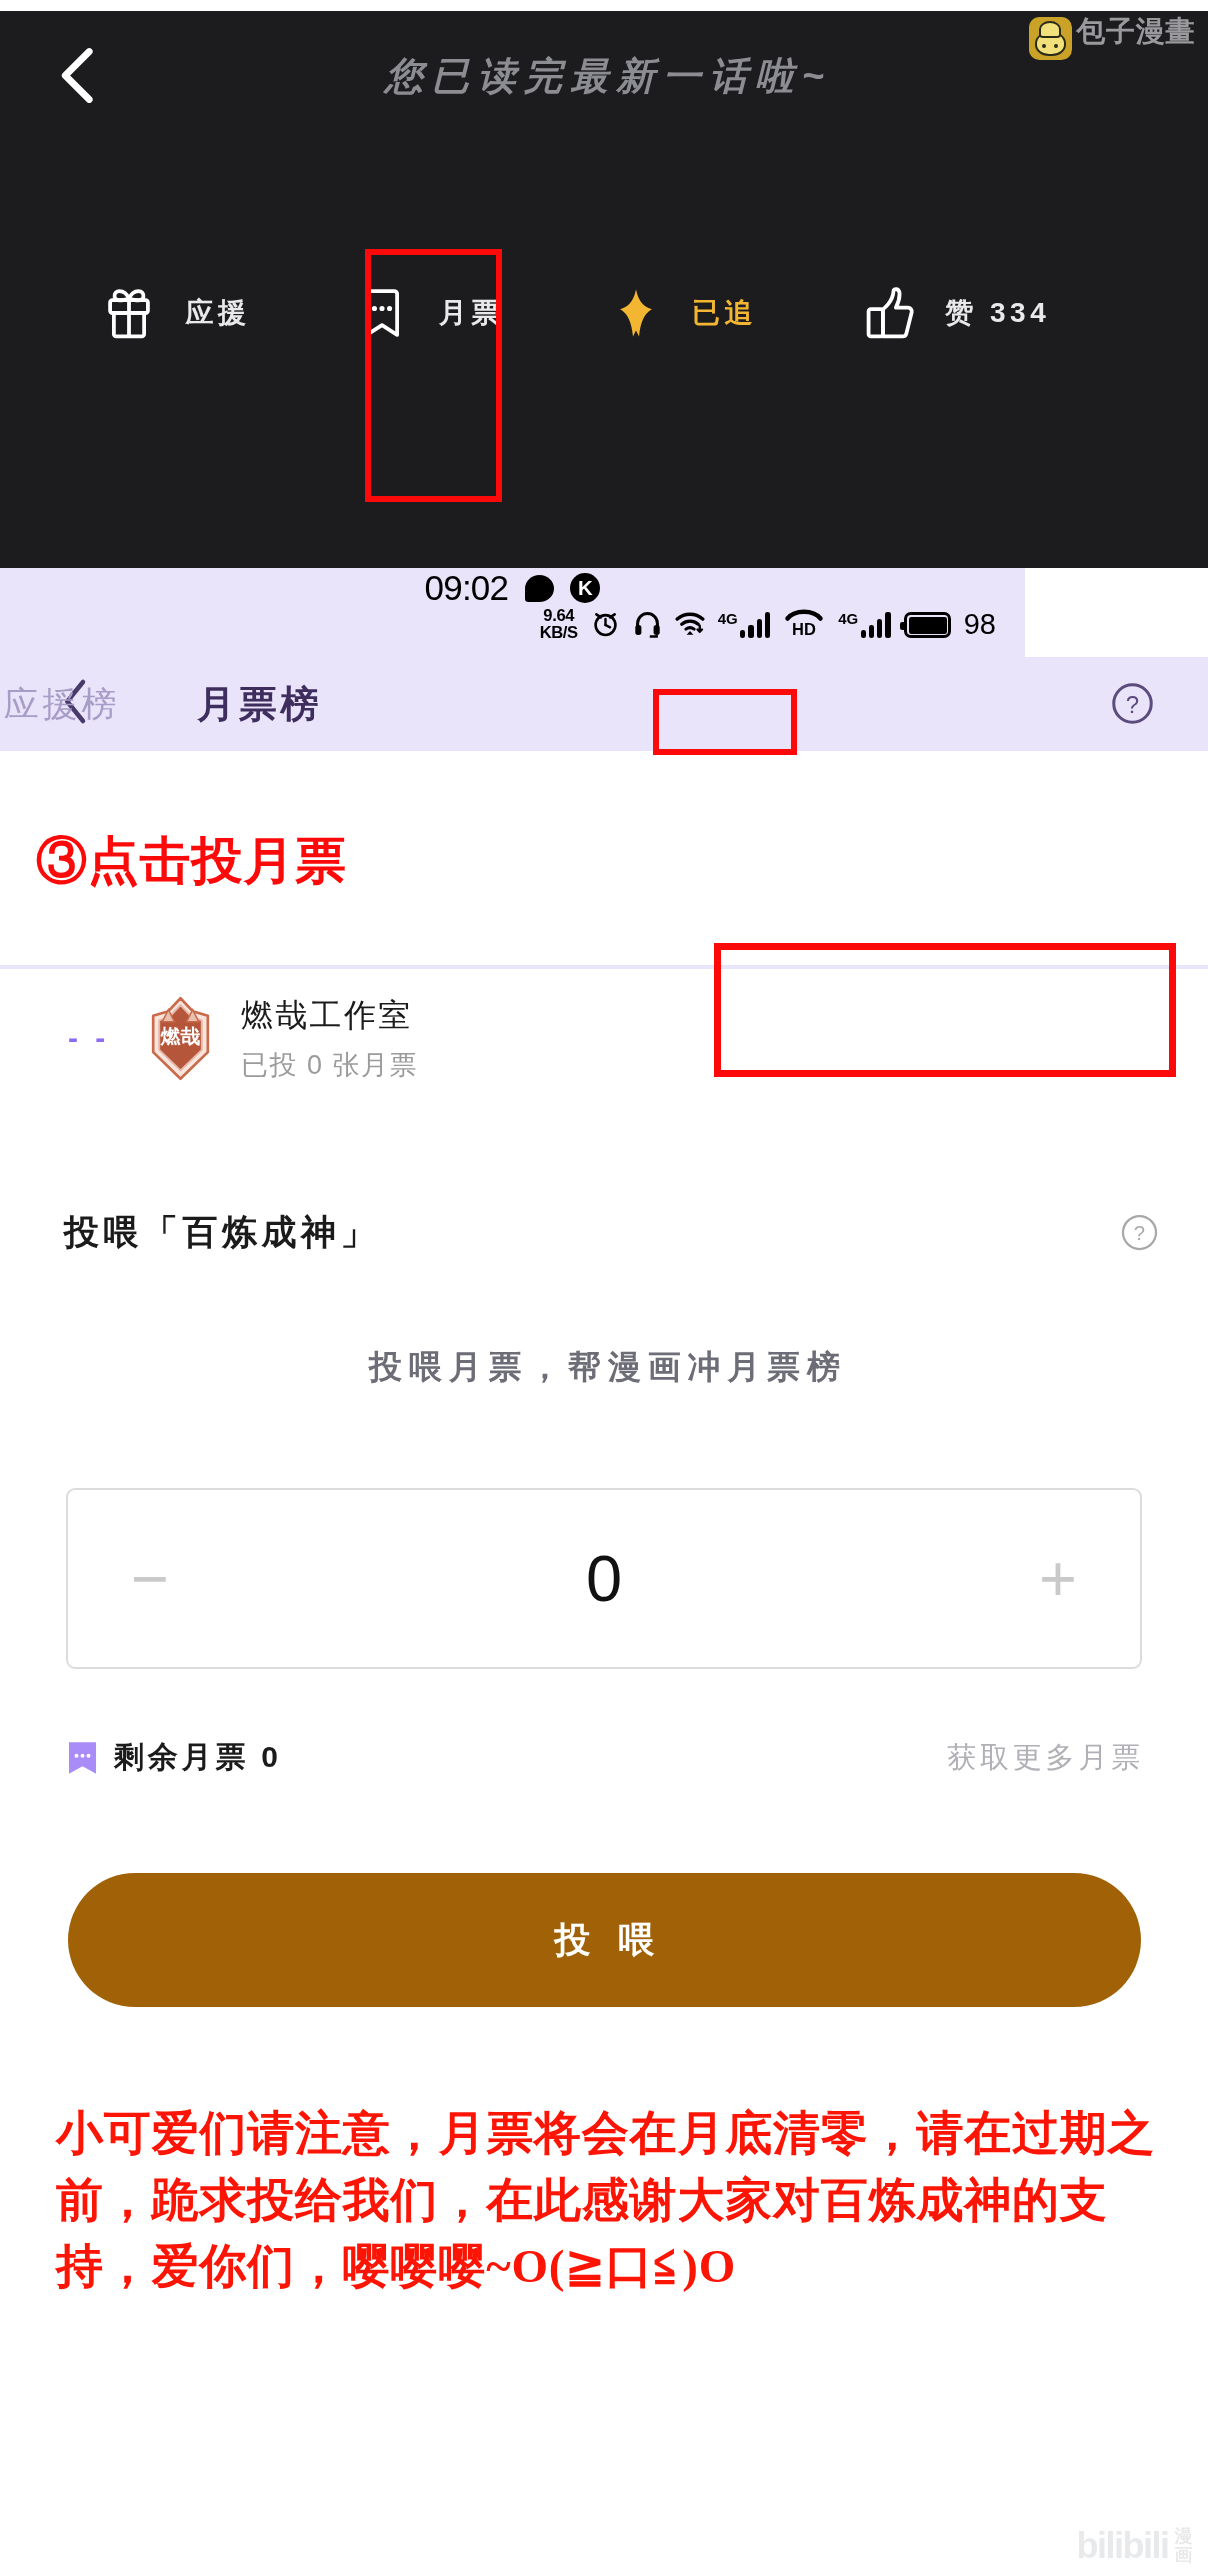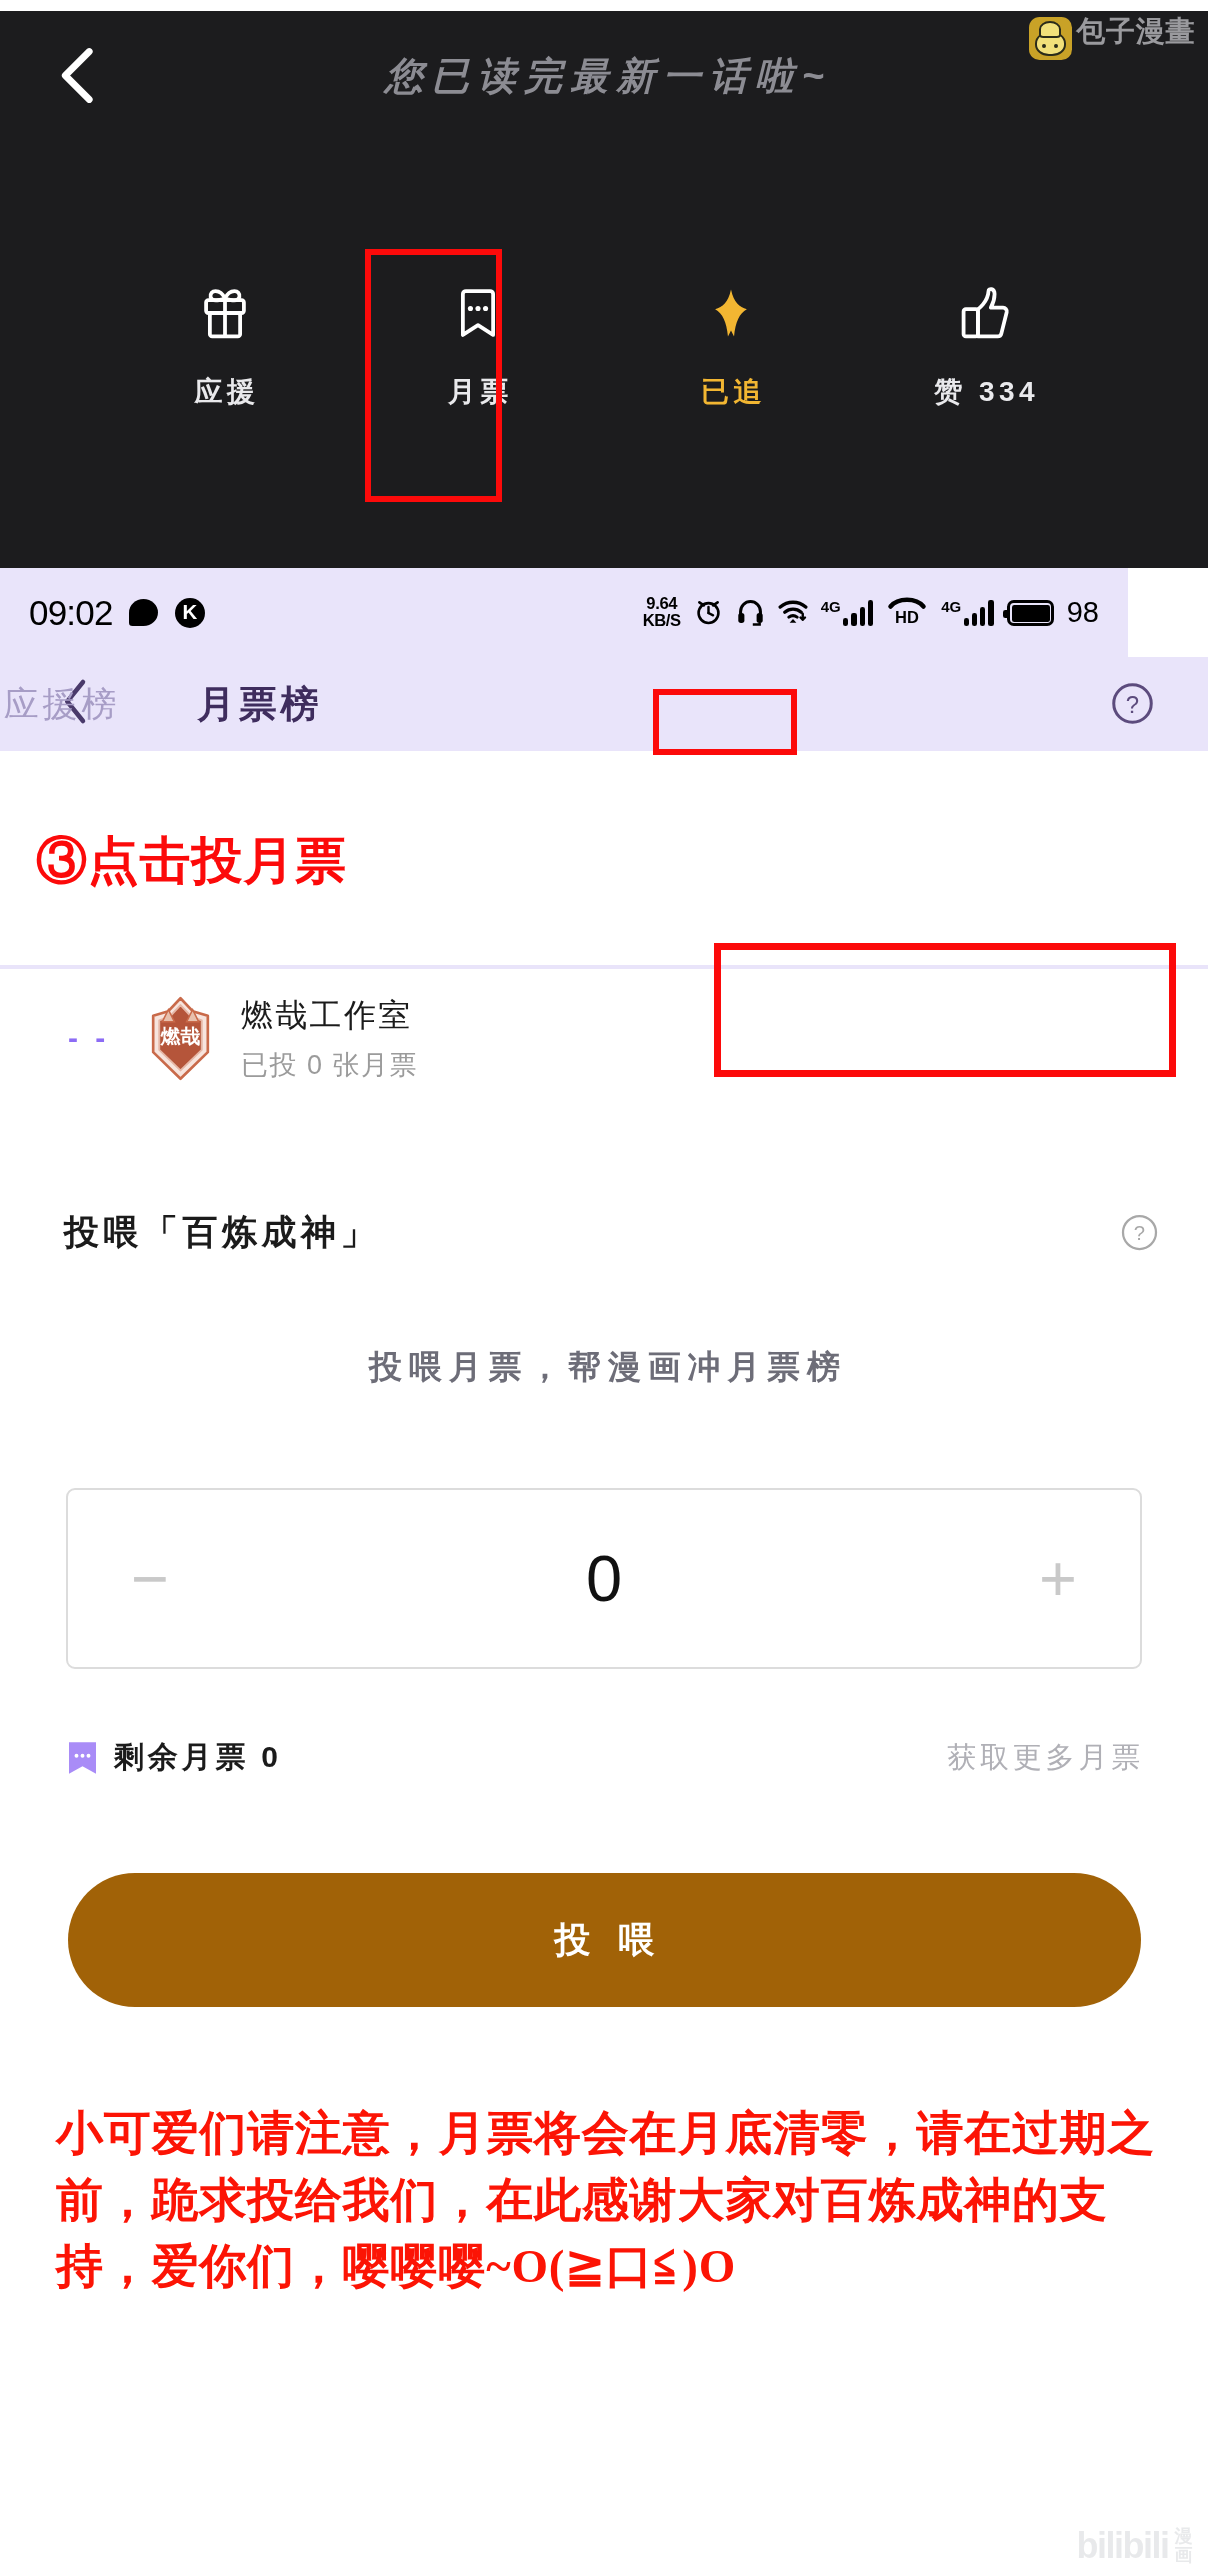--- a/index.html
+++ b/index.html
@@ -99,23 +99,23 @@
   .action-row {
     position: absolute;
     left: 0; top: 280px;
     width: 1209px;
     display: flex;
     padding: 0 98px;
   }
   .action-item {
     flex: 1 1 0;
     display: flex;
-    flex-direction: column;
+    flex-direction: row;
     align-items: center;
-    gap: 28px;
+    gap: 21px;
   }
   .action-ico { height: 65px; display:flex; align-items:center; justify-content:center; }
   .action-label {
     color: #e9e9ec;
     font-size: 28px;
     font-weight: 700;
     letter-spacing: 4.5px;
     text-indent: 4.5px;
     white-space: nowrap;
   }
@@ -126,25 +126,26 @@
     left: 365px; top: 249px;
     width: 137px; height: 253px;
     border: 6.8px solid #fc0a0a;
     pointer-events: none;
   }
 
   
   .status-bar {
     position: absolute;
     left: 0; top: 568px;
-    width: 1128px; height: 89px;
+    width: 1025px; height: 89px;
     background: #e9e4fa;
     display: flex;
     align-items: center;
     padding: 0 29px;
+    flex-direction: column;
   }
   .sb-left { display: flex; align-items: center; gap: 16.6px; }
   .sb-time {
     color: #000;
     font-size: 35px;
     font-weight: 400;
     letter-spacing: -0.8px;
   }
   .sb-bubble {
     width: 29px; height: 27px;

